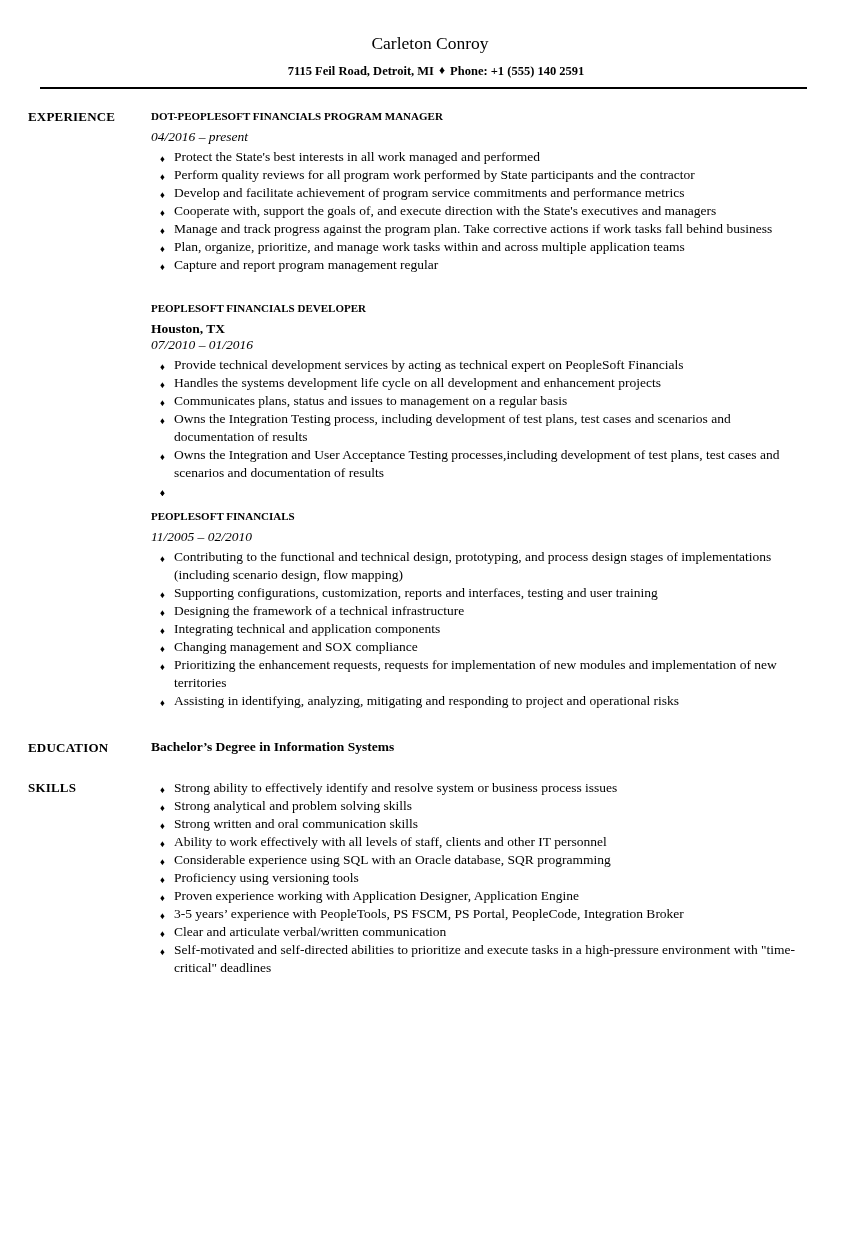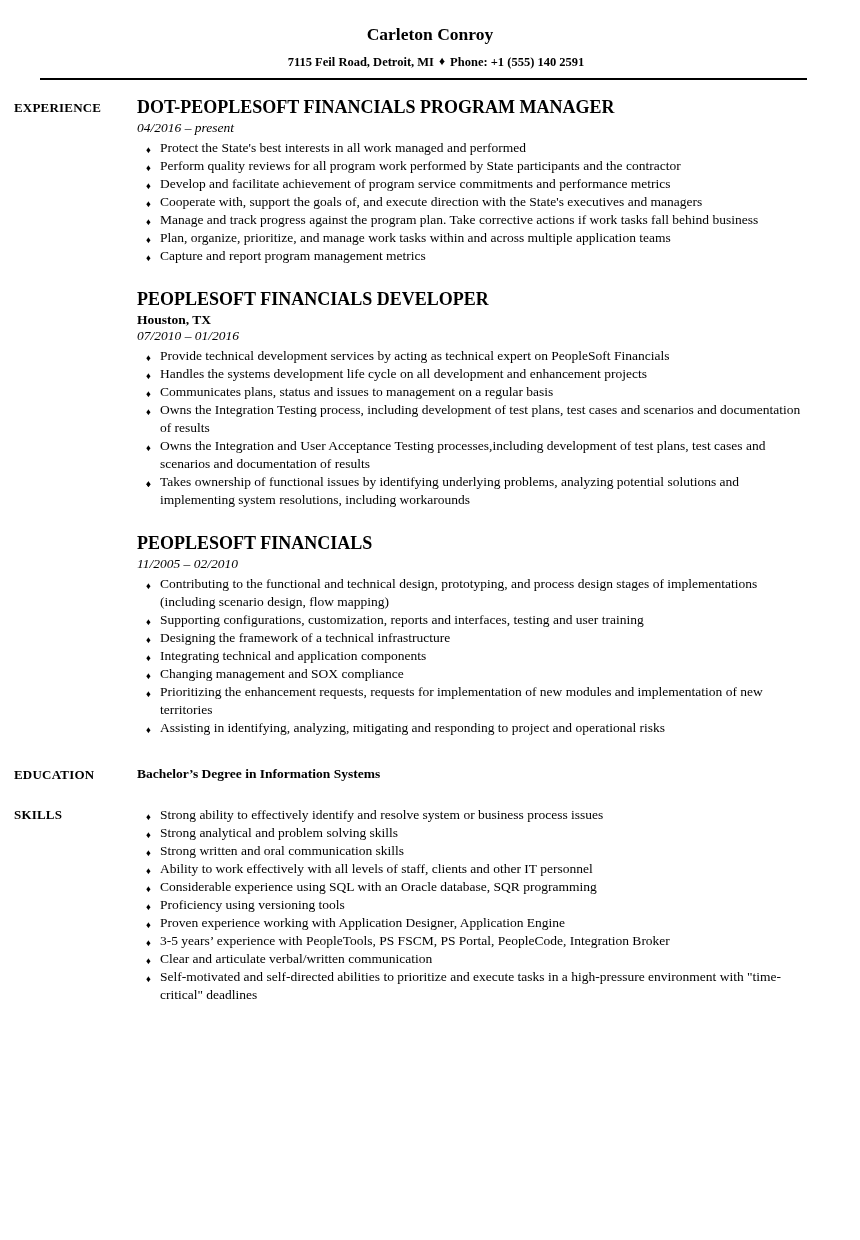--- a/index.html
+++ b/index.html
@@ -10,57 +10,57 @@
     margin: 0 auto;
     background: #ffffff;
     color: #000000;
     font-family: "Liberation Serif", serif;
     box-sizing: border-box;
     padding-top: 24px;
     overflow: hidden;
   }
   
   .name {
-    margin: 0;
+    margin: 9px;
     text-align: center;
     font-size: 17.5px;
-    font-weight: bold;
+    font-weight: normal;
     line-height: 20px;
   }
   .contact {
     margin-top: 11px;
     text-align: center;
     font-weight: bold;
     font-size: 12.5px;
     line-height: 15px;
     padding-left: 12px;
   }
   .contact .sep { margin: 0 5px; font-size: 12px; position: relative; top: -1px; }
   .rule {
     height: 2px;
     background: #000000;
     margin: 8px 53px 0 40px;
   }
   
-  main { padding: 0 53px 0 14px; }
+  main { padding: 0 53px 0 28px; }
   .row { display: flex; margin-top: 19px; }
   .row.edu { margin-top: 29px; }
   .row.skills { margin-top: 23px; }
   .label {
     flex: 0 0 123px;
     width: 123px;
     font-weight: bold;
     font-size: 13px;
     letter-spacing: 0.2px;
     padding-top: 1px;
   }
   .content { flex: 1; min-width: 0; }
   
   .job + .job { margin-top: 26px; }
-  .job-title { margin: 0 0 4px 0; font-size: 18px; font-weight: bold; line-height: 17px; }
+  .job-title { margin: 0 0 4px 0; font-size: 11px; font-weight: bold; line-height: 17px; }
   .job-loc   { font-size: 13.5px; font-weight: bold; line-height: 16px; }
   .job-dates { font-size: 13.5px; line-height: 16px; margin-bottom: 3px; font-style: italic; }
   
   ul.blist { list-style: none; margin: 0; padding: 0; }
   .blist li {
     position: relative;
     padding-left: 23px;
     font-size: 13.5px;
     line-height: 18px;
   }
@@ -96,36 +96,36 @@
         <article class="job">
           <h2 class="job-title">DOT-PEOPLESOFT FINANCIALS PROGRAM MANAGER</h2>
           <div class="job-dates">04/2016 – present</div>
           <ul class="blist">
             <li><span class="blt">♦</span><span>Protect the State's best interests in all work managed and performed</span></li>
             <li><span class="blt">♦</span><span>Perform quality reviews for all program work performed by State participants and the contractor</span></li>
             <li><span class="blt">♦</span><span>Develop and facilitate achievement of program service commitments and performance metrics</span></li>
             <li><span class="blt">♦</span><span>Cooperate with, support the goals of, and execute direction with the State's executives and managers</span></li>
             <li><span class="blt">♦</span><span>Manage and track progress against the program plan. Take corrective actions if work tasks fall behind business</span></li>
             <li><span class="blt">♦</span><span>Plan, organize, prioritize, and manage work tasks within and across multiple application teams</span></li>
-            <li><span class="blt">♦</span><span>Capture and report program management metrics</span></li>
+            <li><span class="blt">♦</span><span>Capture and report program management regular</span></li>
           </ul>
         </article>
 
         <article class="job">
           <h2 class="job-title">PEOPLESOFT FINANCIALS DEVELOPER</h2>
           <div class="job-loc">Houston, TX</div>
           <div class="job-dates">07/2010 – 01/2016</div>
           <ul class="blist">
             <li><span class="blt">♦</span><span>Provide technical development services by acting as technical expert on PeopleSoft Financials</span></li>
             <li><span class="blt">♦</span><span>Handles the systems development life cycle on all development and enhancement projects</span></li>
             <li><span class="blt">♦</span><span>Communicates plans, status and issues to management on a regular basis</span></li>
             <li><span class="blt">♦</span><span>Owns the Integration Testing process, including development of test plans, test cases and scenarios and documentation of results</span></li>
             <li><span class="blt">♦</span><span>Owns the Integration and User Acceptance Testing processes,including development of test plans, test cases and scenarios and documentation of results</span></li>
             <li><span class="blt">♦</span></li>
-            <li><span class="blt">♦</span><span>Takes ownership of functional issues by identifying underlying problems, analyzing potential solutions and implementing system resolutions, including workarounds</span></li>
+            <li><span class="blt">♦</span></li>
           </ul>
         </article>
 
         <article class="job">
           <h2 class="job-title">PEOPLESOFT FINANCIALS</h2>
           <div class="job-dates">11/2005 – 02/2010</div>
           <ul class="blist">
             <li><span class="blt">♦</span><span>Contributing to the functional and technical design, prototyping, and process design stages of implementations (including scenario design, flow mapping)</span></li>
             <li><span class="blt">♦</span><span>Supporting configurations, customization, reports and interfaces, testing and user training</span></li>
             <li><span class="blt">♦</span><span>Designing the framework of a technical infrastructure</span></li>

